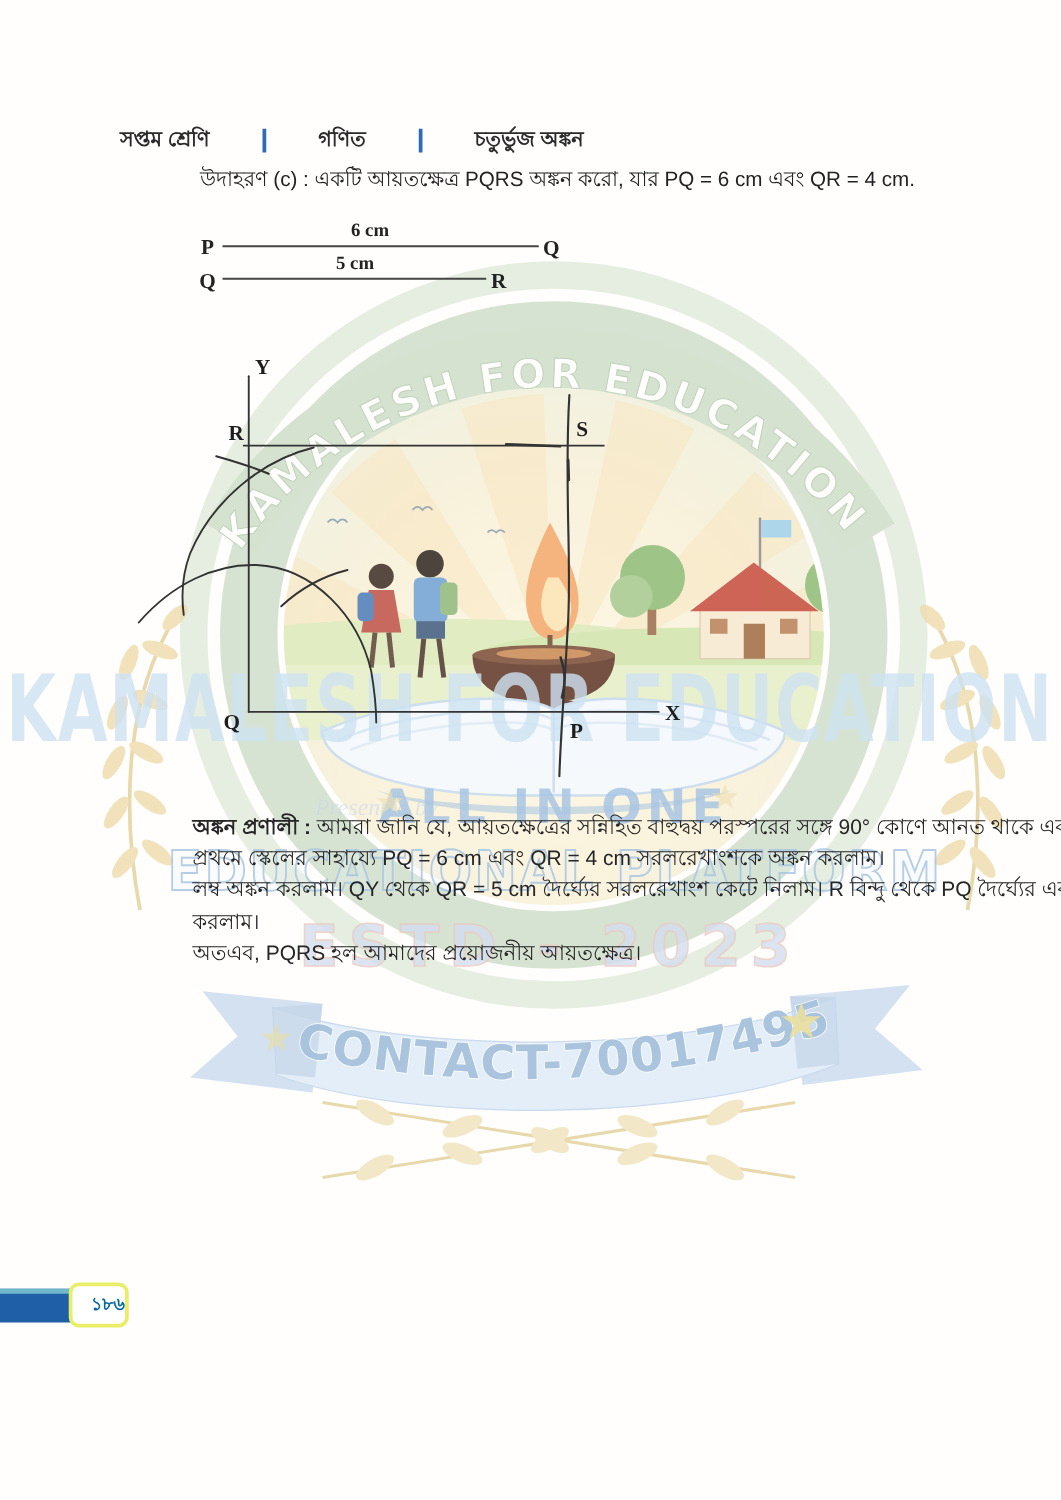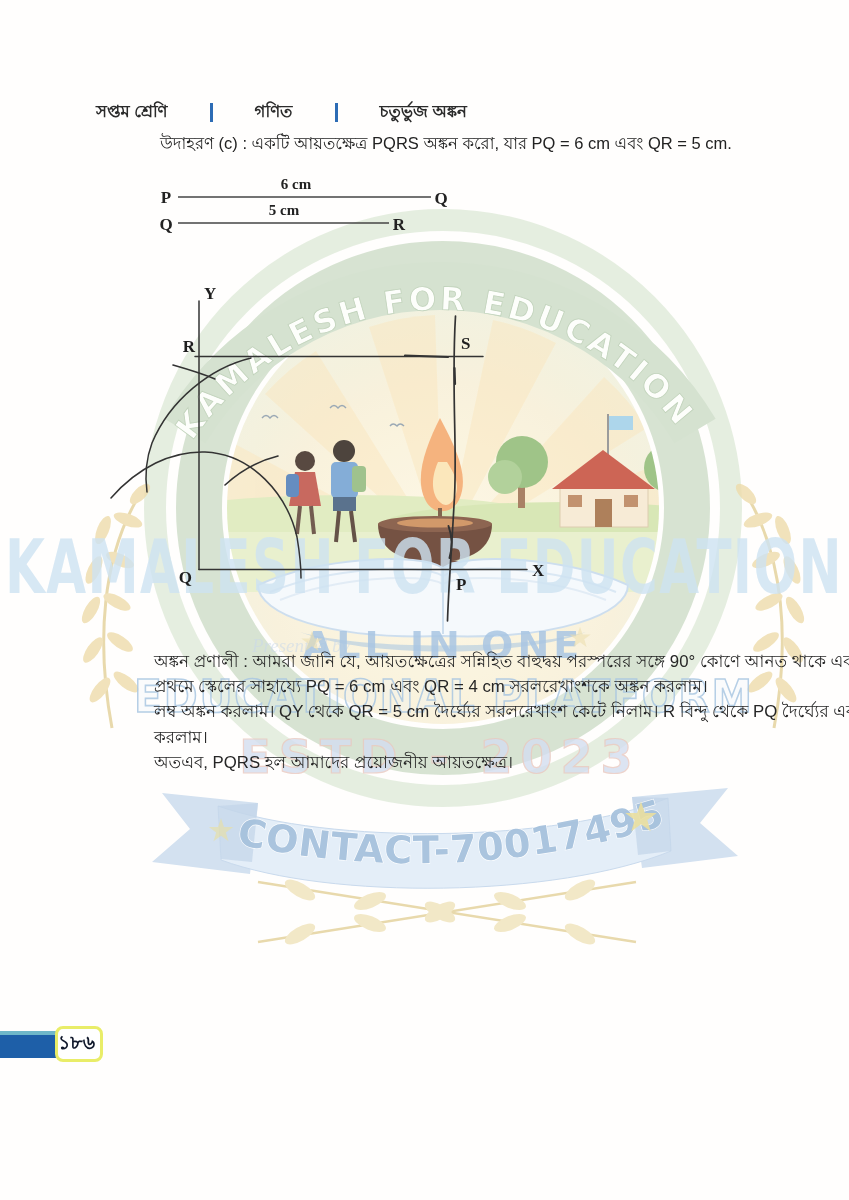--- a/index.html
+++ b/index.html
@@ -8,26 +8,26 @@
   svg{position:absolute;left:0;top:0;}
   .emblem{z-index:1;}
   .figure{z-index:3;}
   .txt{position:absolute;z-index:4;gap:32px;}
   .header{left:96px;top:99px;display:flex;align-items:center;font-size:16.5px;font-weight:700;color:#2b2b2b;}
   .hsep{width:3px;height:19px;background:#2d6cb5;margin:0 10px;}
   .example{left:160px;top:131px;font-size:16.5px;white-space:nowrap;color:#222;}
   .example b{font-weight:400;}
   .proc{left:154px;top:649px;width:620px;font-size:16.8px;line-height:25.2px;color:#262626;}
   .proc .pline{white-space:nowrap;}
-  .proc b{font-weight:400;}
+  .proc b{font-weight:700;}
   .footer{position:absolute;z-index:5;left:0;top:1031px;width:97px;height:27px;background:#1e5fa8;}
   .footer .teal{position:absolute;left:0;top:0;width:100%;height:4px;background:#6fb7c9;}
   .pagebox{position:absolute;z-index:6;left:55px;top:1026px;width:42px;height:30px;background:#ffffff;
-           border:3px solid #e9ed68;border-radius:8px;display:flex;align-items:center;justify-content:flex-start;
-           font-weight:700;font-size:19px;color:#0f172a;}
+           border:3px solid #e9ed68;border-radius:8px;display:flex;align-items:center;justify-content:flex-end;
+           font-weight:700;font-size:14px;color:#0369a1;}
   .serif-lab{font-family:"Liberation Serif",serif;font-weight:700;}
   .wm-font{font-family:"DejaVu Sans","Liberation Sans",sans-serif;font-weight:700;}
 </style>
 </head>
 <body>
 
 <div class="page">
 
   <svg class="emblem" width="849" height="1200" viewBox="0 0 849 1200">
     <defs>
@@ -248,21 +248,21 @@
 
   <div class="txt header">
     <span>সপ্তম শ্রেণি</span>
     <span class="hsep"></span>
     <span>গণিত</span>
     <span class="hsep"></span>
     <span>চতুর্ভুজ অঙ্কন</span>
   </div>
 
   <div class="txt example">
-    <b>উদাহরণ (c) :</b><span> একটি আয়তক্ষেত্র PQRS অঙ্কন করো, যার PQ = 6 cm এবং QR = 5 cm.</span>
+    <b>উদাহরণ (c) :</b><span> একটি আয়তক্ষেত্র PQRS অঙ্কন করো, যার PQ = 6 cm এবং QR = 4 cm.</span>
   </div>
 
   <div class="txt proc">
     <div class="pline"><b>অঙ্কন প্রণালী :</b><span> আমরা জানি যে, আয়তক্ষেত্রের সন্নিহিত বাহুদ্বয় পরস্পরের সঙ্গে 90° কোণে আনত থাকে এবং</span></div>
     <div class="pline"><b></b><span>প্রথমে স্কেলের সাহায্যে PQ = 6 cm এবং QR = 4 cm সরলরেখাংশকে অঙ্কন করলাম।</span></div>
     <div class="pline"><b></b><span>লম্ব অঙ্কন করলাম। QY থেকে QR = 5 cm দৈর্ঘ্যের সরলরেখাংশ কেটে নিলাম। R বিন্দু থেকে PQ দৈর্ঘ্যের এবং</span></div>
     <div class="pline"><b></b><span>করলাম।</span></div>
     <div class="pline"><b></b><span>অতএব, PQRS হল আমাদের প্রয়োজনীয় আয়তক্ষেত্র।</span></div>
   </div>
 

